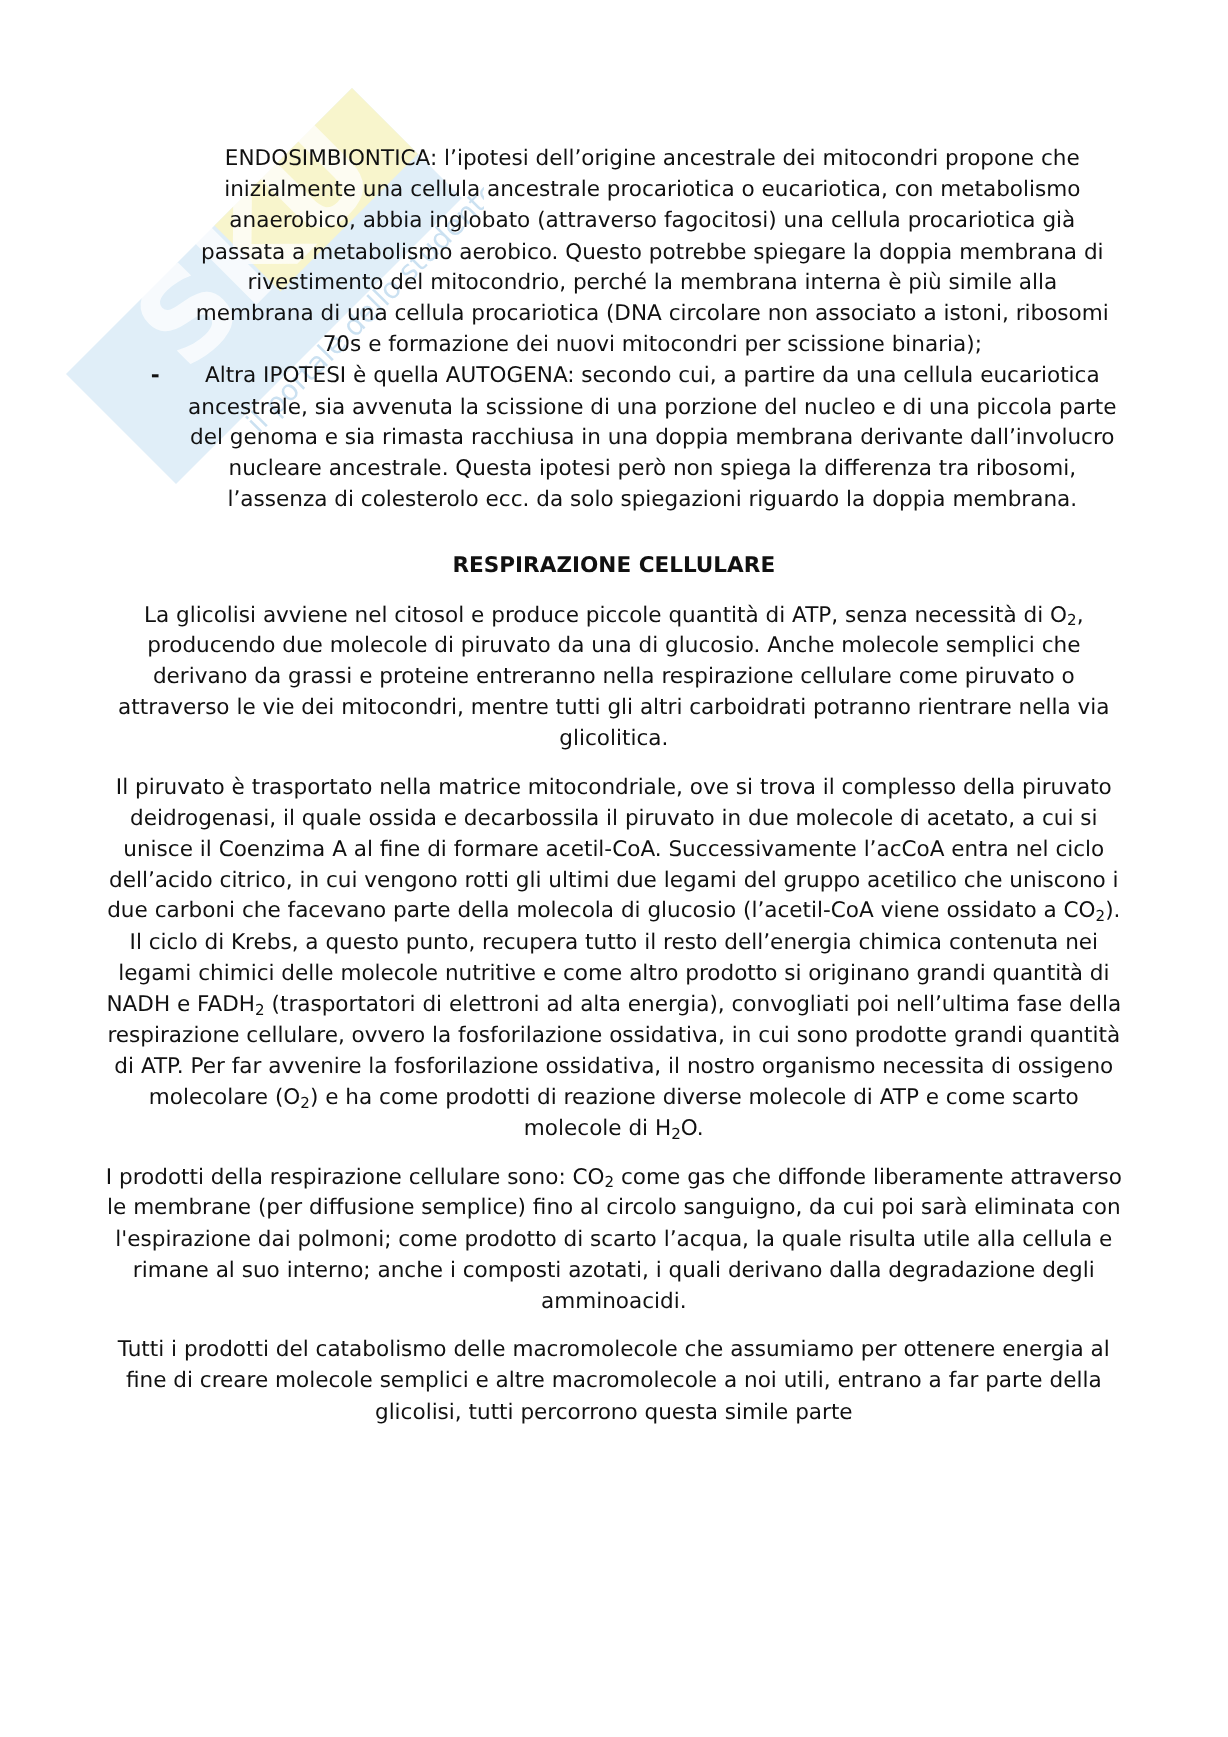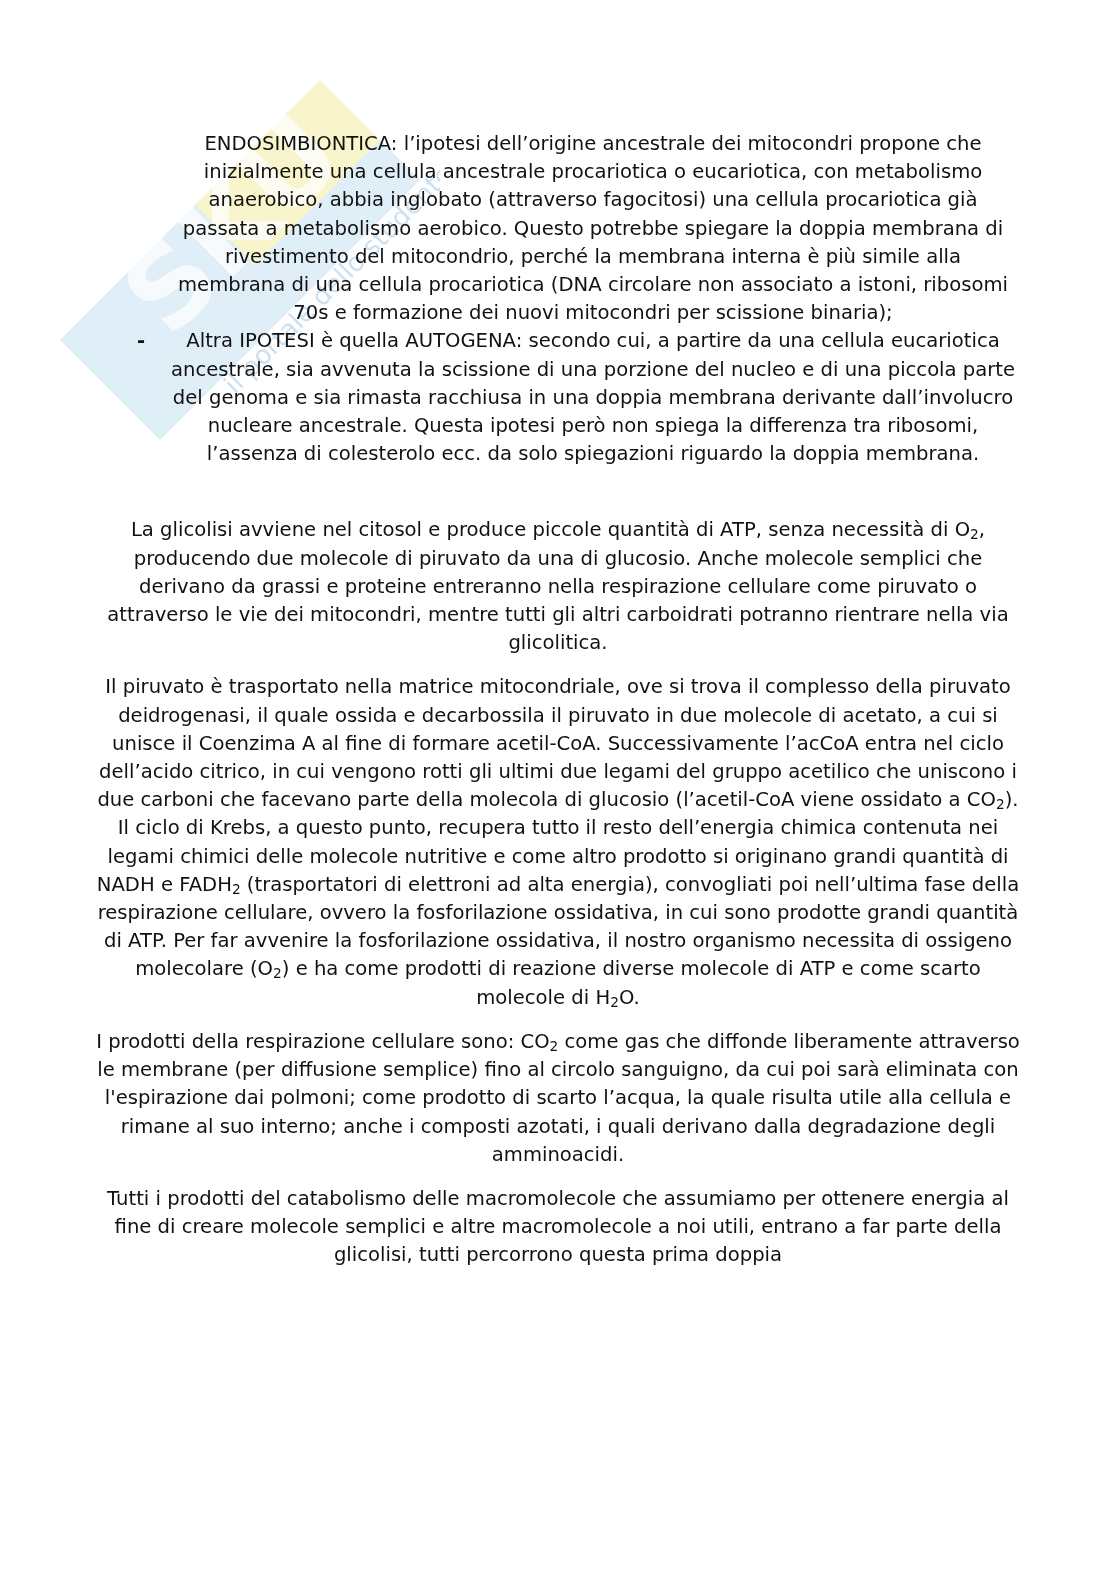--- a/index.html
+++ b/index.html
@@ -37,27 +37,28 @@
     <p class="p1"><b>ENDOSIMBIONTICA</b><span>: l’ipotesi dell’origine ancestrale dei mitocondri propone che inizialmente una </span><b>cellula ancestrale procariotica o eucariotica</b><span>, con metabolismo anaerobico, abbia inglobato (attraverso </span><b>fagocitosi</b><span>) una cellula procariotica già passata a metabolismo aerobico. Questo potrebbe spiegare la </span><b>doppia membrana</b><span> di rivestimento del mitocondrio, perché la membrana interna è più simile alla membrana di una cellula </span><b>procariotica</b><span> (DNA circolare non associato a istoni, ribosomi 70s e formazione dei nuovi mitocondri per scissione binaria);</span></p>
 
     <div class="bullet-block">
       <span class="bullet">-</span>
       <p><span>Altra </span><b>IPOTESI</b><span> è quella </span><b>AUTOGENA</b><span>: secondo cui, a partire da una cellula eucariotica ancestrale, sia avvenuta la </span><b>scissione di una porzione del nucleo</b><span> e di una piccola parte del </span><b>genoma</b><span> e sia rimasta racchiusa in una doppia membrana derivante dall’involucro nucleare ancestrale. Questa ipotesi però non spiega la differenza tra ribosomi, l’assenza di colesterolo ecc. da solo spiegazioni riguardo la doppia membrana.</span></p>
     </div>
 
     <div class="gap"></div>
 
     <div class="gap"></div>
+    <p class="heading">RESPIRAZIONE CELLULARE</p>
 
     <div class="gap"></div>
     <p style="margin:0 -6px;"><span>La </span><b>glicolisi</b><span> avviene nel citosol e produce piccole quantità di </span><b>ATP</b><span>, senza necessità di O</span><sub>2</sub><span>, producendo due molecole di </span><b>piruvato</b><span> da una di </span><b>glucosio</b><span>. Anche molecole semplici che derivano da </span><b>grassi</b><span> e </span><b>proteine</b><span> entreranno nella respirazione cellulare come piruvato o attraverso le vie dei mitocondri, mentre tutti gli altri carboidrati potranno rientrare nella via glicolitica.</span></p>
 
     <div class="gap"></div>
     <p style="margin:0 -6px;"><span>Il piruvato è trasportato nella matrice mitocondriale, ove si trova il </span><b>complesso della piruvato deidrogenasi</b><span>, il quale ossida e decarbossila il </span><b>piruvato</b><span> in due molecole di </span><b>acetato</b><span>, a cui si unisce il Coenzima A al fine di formare </span><b>acetil-CoA</b><span>. Successivamente l’acCoA entra nel </span><b>ciclo dell’acido citrico</b><span>, in cui vengono rotti gli ultimi due legami del gruppo acetilico che uniscono i due carboni che facevano parte della molecola di glucosio (l’acetil-CoA viene ossidato a </span><b><span>CO</span><sub>2</sub></b><span>). Il </span><b>ciclo di Krebs</b><span>, a questo punto, recupera tutto il resto dell’energia chimica contenuta nei legami chimici delle molecole nutritive e come altro prodotto si originano grandi quantità di </span><b>NADH</b><span> e </span><b><span>FADH</span><sub>2</sub></b><span> (trasportatori di elettroni ad alta energia), convogliati poi nell’ultima fase della respirazione cellulare, ovvero la </span><b>fosforilazione ossidativa</b><span>, in cui sono prodotte grandi quantità di ATP. Per far avvenire la fosforilazione ossidativa, il nostro organismo necessita di </span><b>ossigeno molecolare</b><span> (O</span><sub>2</sub><span>) e ha come prodotti di reazione diverse molecole di </span><b>ATP</b><span> e come scarto molecole di </span><b><span>H</span><sub>2</sub><span>O</span></b><span>.</span></p>
 
     <div class="gap"></div>
     <p style="margin:0 -6px;"><span>I </span><b>prodotti</b><span> della respirazione cellulare sono: </span><b><span>CO</span><sub>2</sub></b><span> come gas che diffonde liberamente attraverso le membrane (per </span><b>diffusione semplice</b><span>) fino al circolo sanguigno, da cui poi sarà eliminata con l'</span><b>espirazione</b><span> dai polmoni; come prodotto di scarto l’</span><b>acqua</b><span>, la quale risulta utile alla cellula e rimane al suo interno; anche i </span><b>composti azotati</b><span>, i quali derivano dalla </span><b>degradazione degli amminoacidi</b><span>.</span></p>
 
     <div class="gap"></div>
-    <p style="margin:0 -6px;"><span>Tutti i prodotti del catabolismo delle macromolecole che assumiamo per ottenere energia al fine di creare molecole semplici e altre macromolecole a noi utili, entrano a far parte della </span><b>glicolisi</b><span>, tutti percorrono questa prima doppia</span></p>
+    <p style="margin:0 -6px;"><span>Tutti i prodotti del catabolismo delle macromolecole che assumiamo per ottenere energia al fine di creare molecole semplici e altre macromolecole a noi utili, entrano a far parte della </span><b>glicolisi</b><span>, tutti percorrono questa simile parte</span></p>
 
   </div>
 </div>
 
 </body></html>

